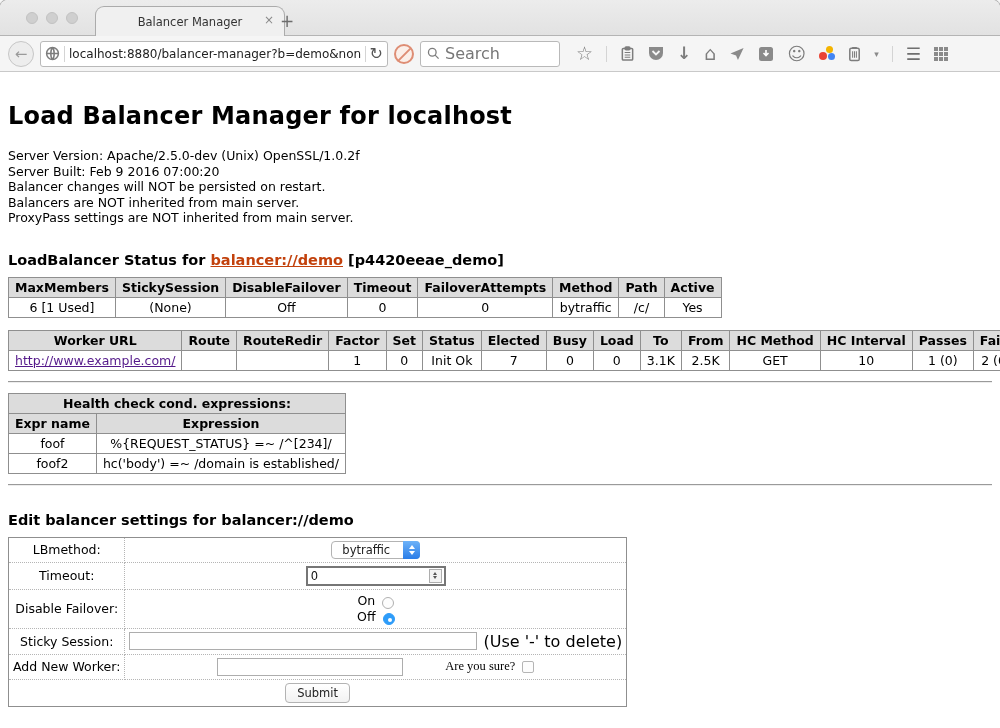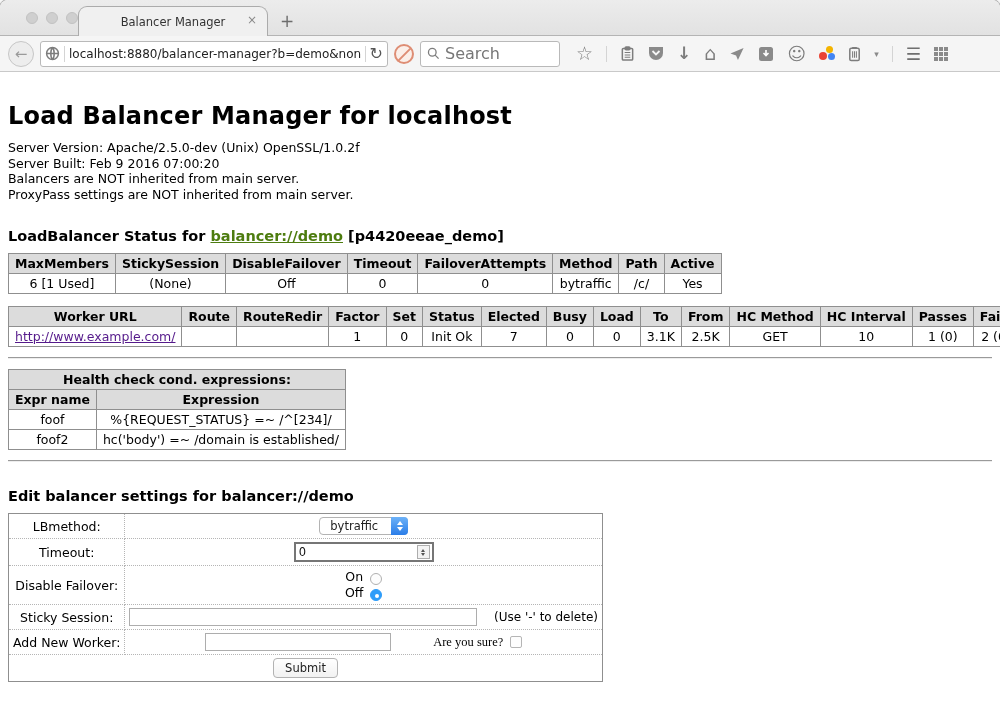--- a/index.html
+++ b/index.html
@@ -6,21 +6,21 @@
   html,body { background:#fff; }
   body { width:1000px; height:728px; font-family:"DejaVu Sans","Liberation Sans",sans-serif; }
   .window { width:1000px; height:728px; overflow:hidden; background:#fff;
             border-radius:8px 8px 0 0; box-shadow:0 0 0 1px rgba(0,0,0,.28), 0 2px 8px rgba(0,0,0,.25); }
 
   
   .tabbar { height:36px; background:linear-gradient(#ececec,#e2e2e2); position:relative;
             border-bottom:1px solid #b4b4b4; }
   .traffic { position:absolute; top:12px; left:26px; display:flex; gap:8px; }
   .tl { width:12px; height:12px; border-radius:50%; background:#cfcfcf; border:1px solid #c2c2c2; }
-  .tab { position:absolute; left:78px; bottom:-1px; width:190px; height:30px;
+  .tab { position:absolute; left:95px; bottom:-1px; width:190px; height:30px;
          background:#f0f0f0; border:1px solid #ababab; border-bottom:none;
          border-radius:9px 9px 0 0; display:flex; align-items:center; justify-content:center; }
   .tab-title { font-size:11.5px; color:#333; }
   .tab-close { position:absolute; right:10px; top:7px; font-size:12px; color:#8a8a8a; line-height:1; cursor:default; }
   .newtab { position:absolute; left:280px; bottom:4px; font-size:17px; color:#6d6d6d; }
 
   .toolbar { height:36px; background:#f5f5f5; border-bottom:1px solid #c9c9c9;
              display:flex; align-items:center; padding:0 8px; gap:6px; }
   .navbtn { width:26px; height:26px; border-radius:50%; background:#ededed; border:1px solid #c6c6c6;
             color:#9a9a9a; font-size:15px; display:flex; align-items:center; justify-content:center; flex:0 0 auto; }
@@ -39,24 +39,24 @@
   svg.gf { fill:#8a8a8a; stroke:none; }
   .dots3 { position:relative; width:16px; height:16px; }
   .dots3 i { position:absolute; border-radius:50%; }
   .caret { font-size:9px; color:#8a8a8a; }
   .burger { font-size:17px; color:#6f6f6f; }
   .gridic { display:grid; grid-template-columns:repeat(3,4px); grid-gap:1px; }
   .gridic i { width:4px; height:4px; background:#8a8a8a; }
 
   
   .content { padding:8px; color:#000; }
-  h1.pgtitle { font-size:24px; font-weight:bold; margin:22px 0 10px 0; letter-spacing:.2px; }
+  h1.pgtitle { font-size:24px; font-weight:bold; margin:22px 0 18px 0; letter-spacing:.2px; }
   .srvinfo { font-size:12.5px; line-height:15.5px; }
   h3.sect { font-size:14.5px; font-weight:bold; margin:26px 0 9px 0; }
-  a.lnk { color:#4d7c0f; font-weight:bold; }
+  a.lnk { color:#c2410c; font-weight:bold; }
   a.wlnk { color:#551A8B; text-decoration:underline; font-weight:normal; }
 
   table.dt { border-collapse:collapse; font-size:12.5px; margin-bottom:4px; }
   table.dt th, table.dt td { border:1px solid #8f8f8f; padding:2px 6px; text-align:center; white-space:nowrap; }
   table.dt th { background:#dcdcdc; font-weight:bold; }
   td.left { text-align:left; }
 
   hr.rule { border:none; border-top:1px solid #9a9a9a; border-bottom:1px solid #ededed; margin:10px 0; }
 
   
@@ -80,21 +80,21 @@
   .spin b { width:0; height:0; border-left:2.5px solid transparent; border-right:2.5px solid transparent; }
   .spin b.up { border-bottom:3px solid #555; }
   .spin b.dn { border-top:3px solid #555; }
   .txtin { border:1px solid #adadad; background:#fff; height:18px; display:inline-block; }
   .radio { width:12px; height:12px; border-radius:50%; border:1px solid #b0b0b0; background:#fdfdfd; display:inline-block; vertical-align:middle; }
   .radio.on { background:#2e9cf9; border-color:#2e9cf9; position:relative; }
   .radio.on::after { content:""; position:absolute; left:4px; top:4px; width:4px; height:4px; border-radius:50%; background:#fff; }
   .rrow { display:flex; align-items:flex-end; justify-content:center; gap:7px; line-height:16px; }
   .stickyrow { display:flex; align-items:center; gap:6px; }
   .stickyrow .txtin { flex:0 0 348px; }
-  .hint { font-size:12px; white-space:nowrap; margin-left:auto; }
+  .hint { font-size:16px; white-space:nowrap; margin-left:auto; }
   .addrow { display:flex; align-items:center; justify-content:center; gap:42px;font-family:Liberation Serif, serif; }
   .addrow .txtin { width:186px; }
   .surewrap { display:flex; align-items:center; gap:7px; }
   .checkbox { width:12px; height:12px; border:1px solid #b5b5b5; border-radius:2px; background:#fdfdfd; display:inline-block; }
   .submitcell { text-align:center; }
   .btn { display:inline-block; background:linear-gradient(#fff,#f2f2f2); border:1px solid #b3b3b3;
          border-radius:4px; font-size:11.5px; color:#222; padding:2px 11px; }
 </style>
 </head>
 <body>
@@ -202,20 +202,21 @@
     </div>
   </div>
 
   <div class="content">
 
     <h1 class="pgtitle">Load Balancer Manager for localhost</h1>
 
     <div class="srvinfo">
       <div>Server Version: Apache/2.5.0-dev (Unix) OpenSSL/1.0.2f</div>
       <div>Server Built: Feb 9 2016 07:00:20</div>
+      <div>Balancer changes will NOT be persisted on restart.</div>
       <div>Balancers are NOT inherited from main server.</div>
       <div>ProxyPass settings are NOT inherited from main server.</div>
     </div>
 
     <h3 class="sect"><span>LoadBalancer Status for </span><a class="lnk" href="#">balancer://demo</a><span> [p4420eeae_demo]</span></h3>
 
     <table class="dt">
       <tbody>
           <tr>
         <th>MaxMembers</th>

